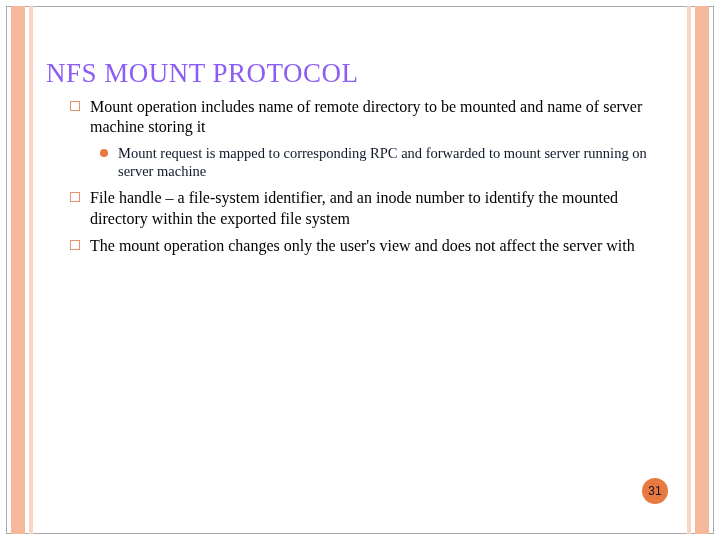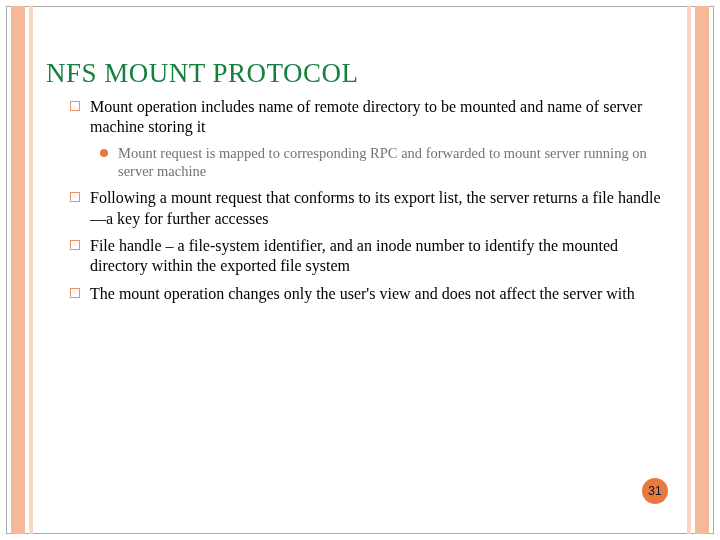--- a/index.html
+++ b/index.html
@@ -32,21 +32,21 @@
   .stripe-right.r2 { right: 29px; width: 4px; background: #f9d5c2; }
   .content {
     position: absolute;
     top: 58px;
     left: 48px;
     right: 48px;
   }
   .title {
     font-size: 27px;
     letter-spacing: 0.5px;
-    color: #15803d;
+    color: #8b5cf6;
     font-weight: normal;
     margin-bottom: 8px;
     margin-left: -2px;
   }
   ul.level1 {
     list-style: none;
     margin-left: 42px;
   }
   ul.level1 > li {
     position: relative;
@@ -68,21 +68,21 @@
   }
   ul.level2 {
     list-style: none;
     margin-left: 28px;
     margin-top: 6px;
   }
   ul.level2 > li {
     position: relative;
     font-size: 14.5px;
     line-height: 1.28;
-    color: #737373;
+    color: #0f172a;
     margin-bottom: 6px;
   }
   ul.level2 > li::before {
     content: "";
     position: absolute;
     left: -18px;
     top: 5px;
     width: 8px;
     height: 8px;
     border-radius: 50%;
@@ -115,21 +115,20 @@
 
 <div class="content">
   <h1 class="title">NFS MOUNT PROTOCOL</h1>
   <ul class="level1">
     <li>
       <span>Mount operation includes name of remote directory to be mounted and name of server machine storing it</span>
       <ul class="level2">
         <li>Mount request is mapped to corresponding RPC and forwarded to mount server running on server machine</li>
       </ul>
     </li>
-    <li>Following a mount request that conforms to its export list, the server returns a file handle—a key for further accesses</li>
     <li>File handle – a file-system identifier, and an inode number to identify the mounted directory within the exported file system</li>
     <li>The mount operation changes only the user's view and does not affect the server with</li>
   </ul>
 </div>
 
 <div class="page-badge">
   <span>31</span>
 </div>
 
 </body></html>

